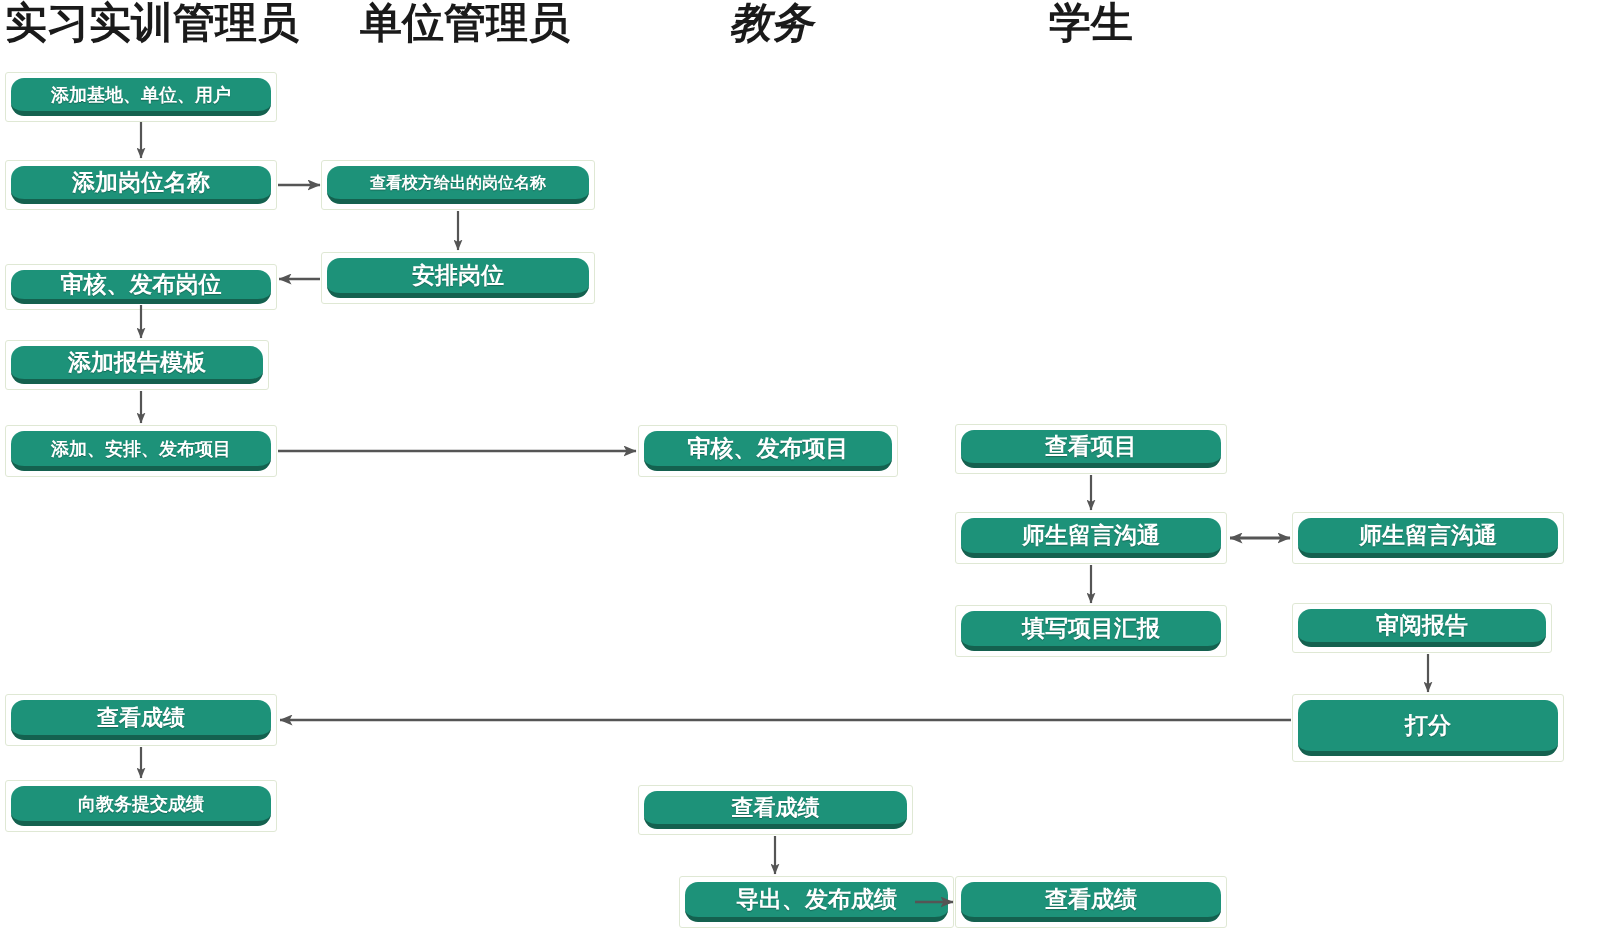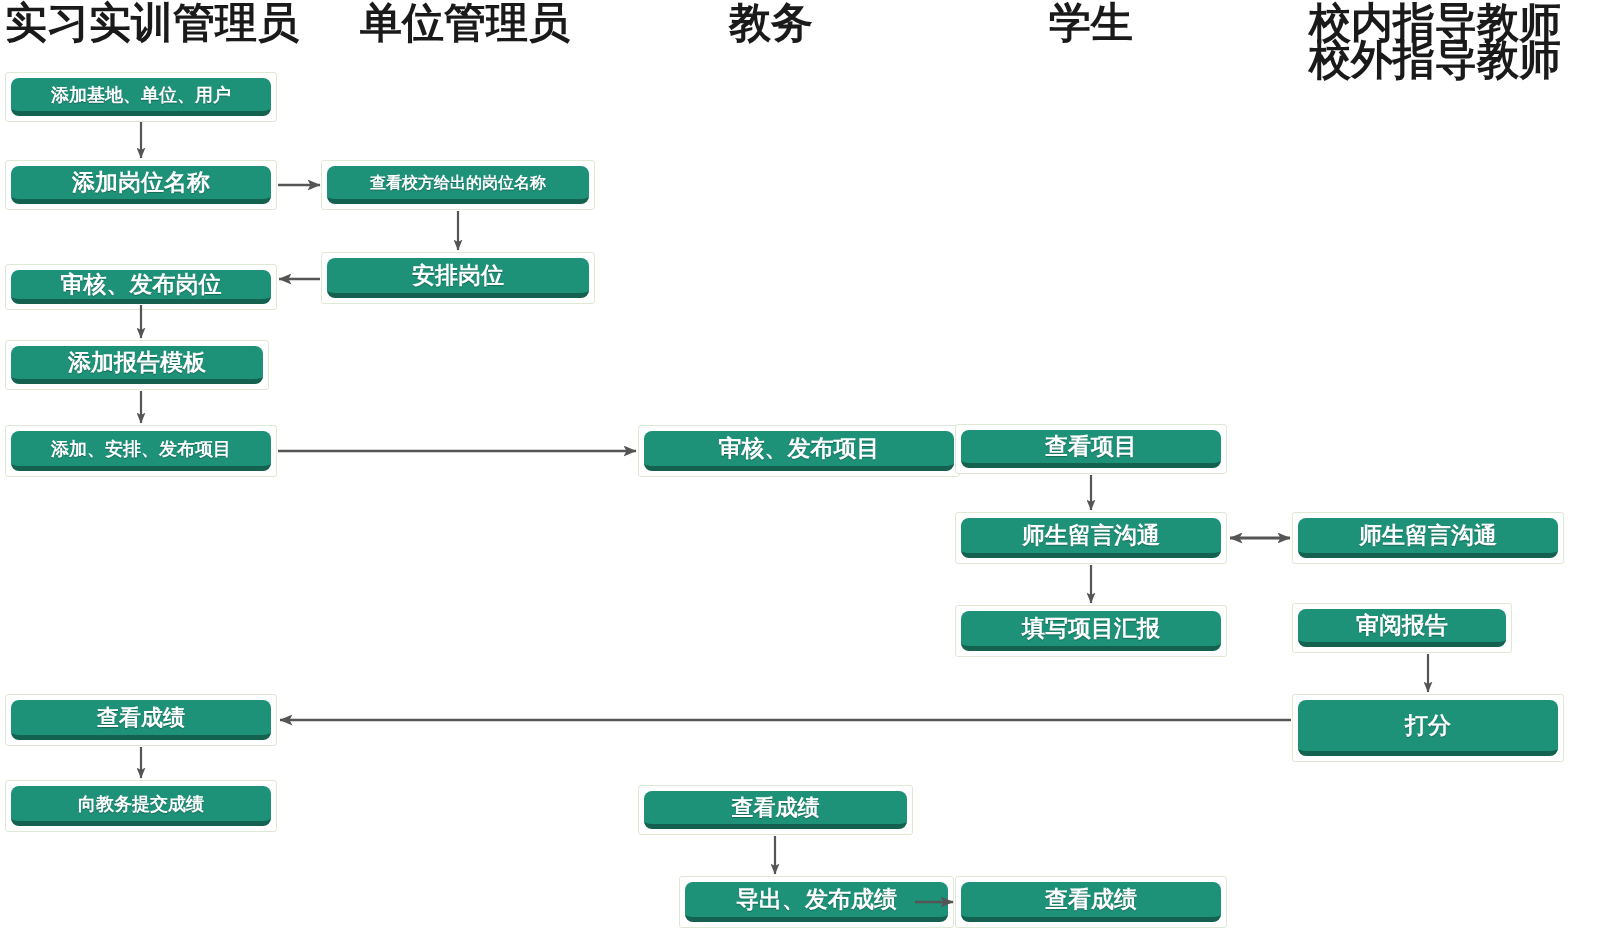--- a/index.html
+++ b/index.html
@@ -36,21 +36,21 @@
     border-radius: 3px;
     padding: 5px;
     display: flex;
     align-items: stretch;
   }
   .node .plate {
     flex: 1 1 auto;
     box-sizing: border-box;
     background: #1d9279;
     border-bottom: 5px solid #14614f;
-    border-radius: 8px;
+    border-radius: 13px;
     display: flex;
     align-items: center;
     justify-content: center;
     color: #ffffff;
     font-weight: bold;
     text-align: center;
     line-height: 1;
     text-shadow: 0 1px 1px rgba(0,0,0,0.28);
     white-space: nowrap;
     overflow: hidden;
@@ -69,26 +69,24 @@
 </style>
 </head>
 <body>
 
 <div id="canvas">
 
   <div class="col-header" style="left:5px; top:4px;">实习实训管理员</div>
 
   <div class="col-header" style="left:360px; top:4px;">单位管理员</div>
 
-  <div class="col-header" style="left:729px; top:4px;">教务</div>
+  <div class="col-header" style="left:729px; top:4px;font-style:italic;">教务</div>
 
   <div class="col-header" style="left:1049px; top:4px;">学生</div>
 
-  <div class="col-header" style="left:1309px; top:4px;">校内指导教师
-校外指导教师</div>
 
   <div class="node fs-sm" style="left:5px; top:72px; width:272px; height:50px;">
     <div class="plate">添加基地、单位、用户</div>
   </div>
 
   <div class="node fs-lg" style="left:5px; top:160px; width:272px; height:50px;">
     <div class="plate">添加岗位名称</div>
   </div>
 
   <div class="node fs-lg" style="left:321px; top:252px; width:274px; height:52px;">
@@ -104,41 +102,41 @@
   </div>
 
   <div class="node fs-lg" style="left:5px; top:340px; width:264px; height:50px;">
     <div class="plate">添加报告模板</div>
   </div>
 
   <div class="node fs-sm" style="left:5px; top:425px; width:272px; height:52px;">
     <div class="plate">添加、安排、发布项目</div>
   </div>
 
-  <div class="node fs-lg" style="left:638px; top:425px; width:322px; height:52px;">
+  <div class="node fs-lg" style="left:638px; top:425px; width:260px; height:52px;">
     <div class="plate">审核、发布项目</div>
   </div>
 
   <div class="node fs-lg" style="left:955px; top:424px; width:272px; height:50px;">
     <div class="plate">查看项目</div>
   </div>
 
   <div class="node fs-lg" style="left:955px; top:512px; width:272px; height:52px;">
     <div class="plate">师生留言沟通</div>
   </div>
 
   <div class="node fs-lg" style="left:1292px; top:512px; width:272px; height:52px;">
     <div class="plate">师生留言沟通</div>
   </div>
 
   <div class="node fs-lg" style="left:955px; top:605px; width:272px; height:52px;justify-content:flex-end;">
     <div class="plate">填写项目汇报</div>
   </div>
 
-  <div class="node fs-lg" style="left:1292px; top:603px; width:220px; height:50px;">
+  <div class="node fs-lg" style="left:1292px; top:603px; width:260px; height:50px;">
     <div class="plate">审阅报告</div>
   </div>
 
   <div class="node fs-lg" style="left:1292px; top:694px; width:272px; height:68px;">
     <div class="plate">打分</div>
   </div>
 
   <div class="node fs-md" style="left:5px; top:694px; width:272px; height:52px;">
     <div class="plate">查看成绩</div>
   </div>

